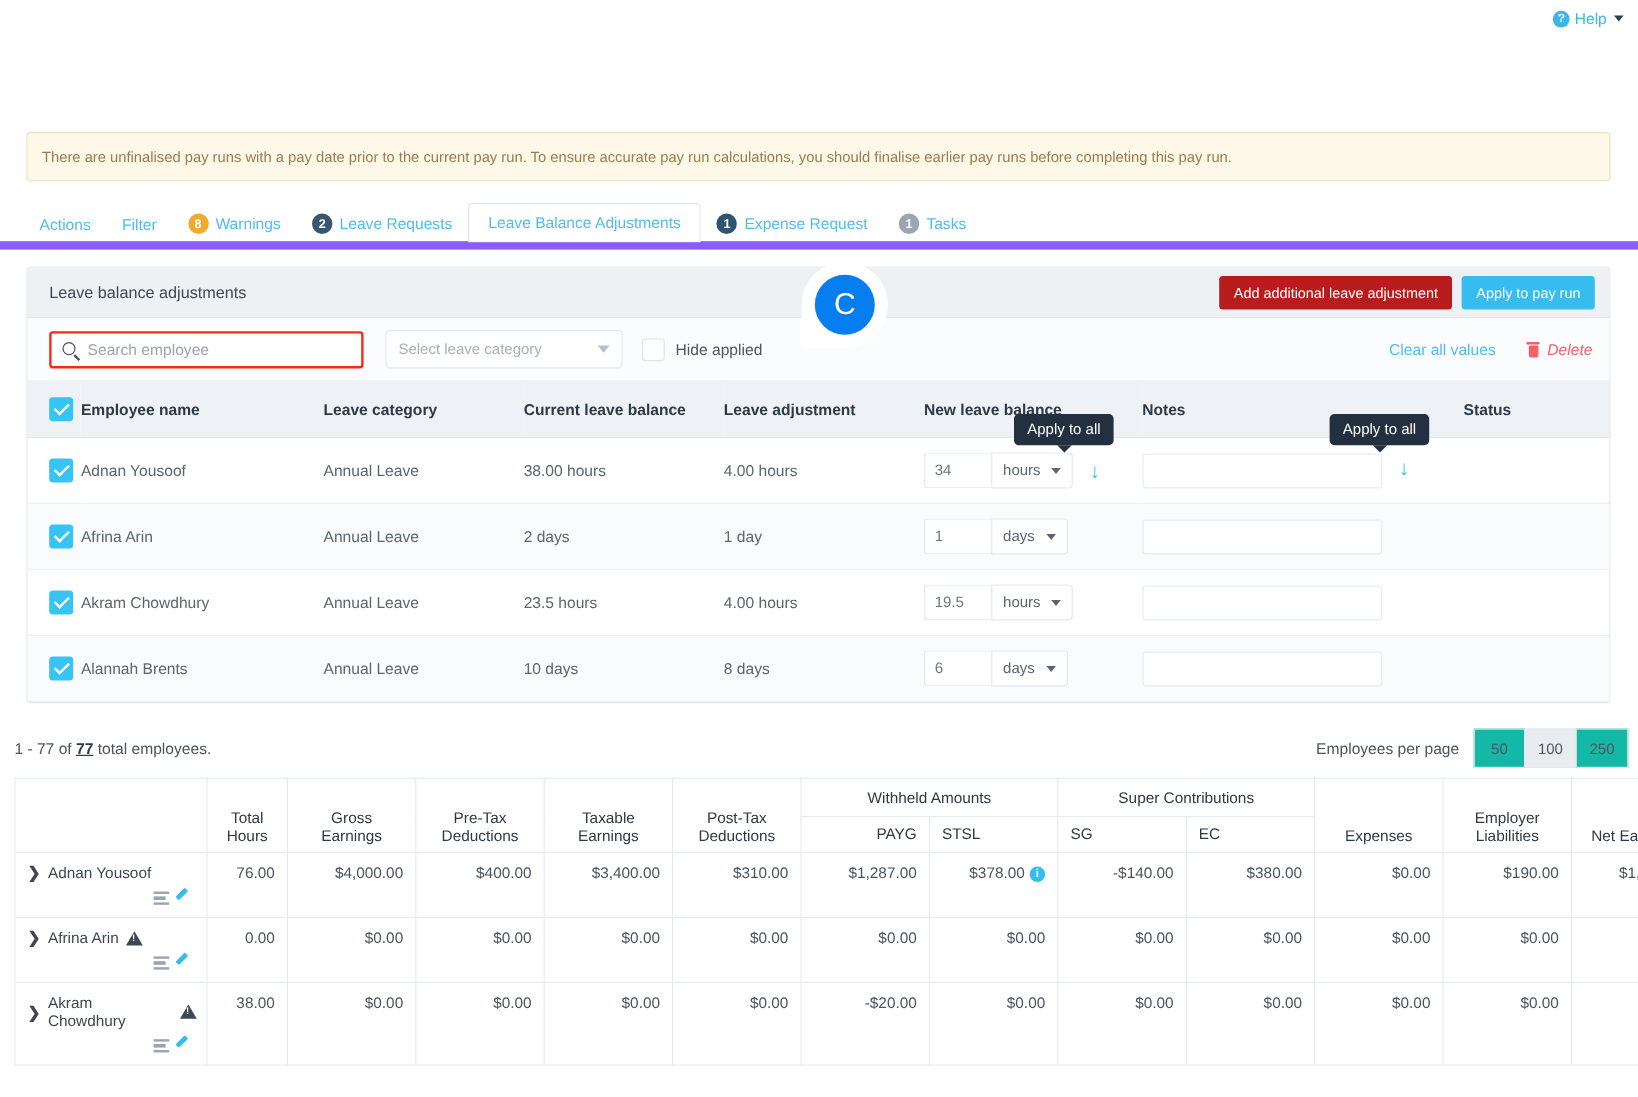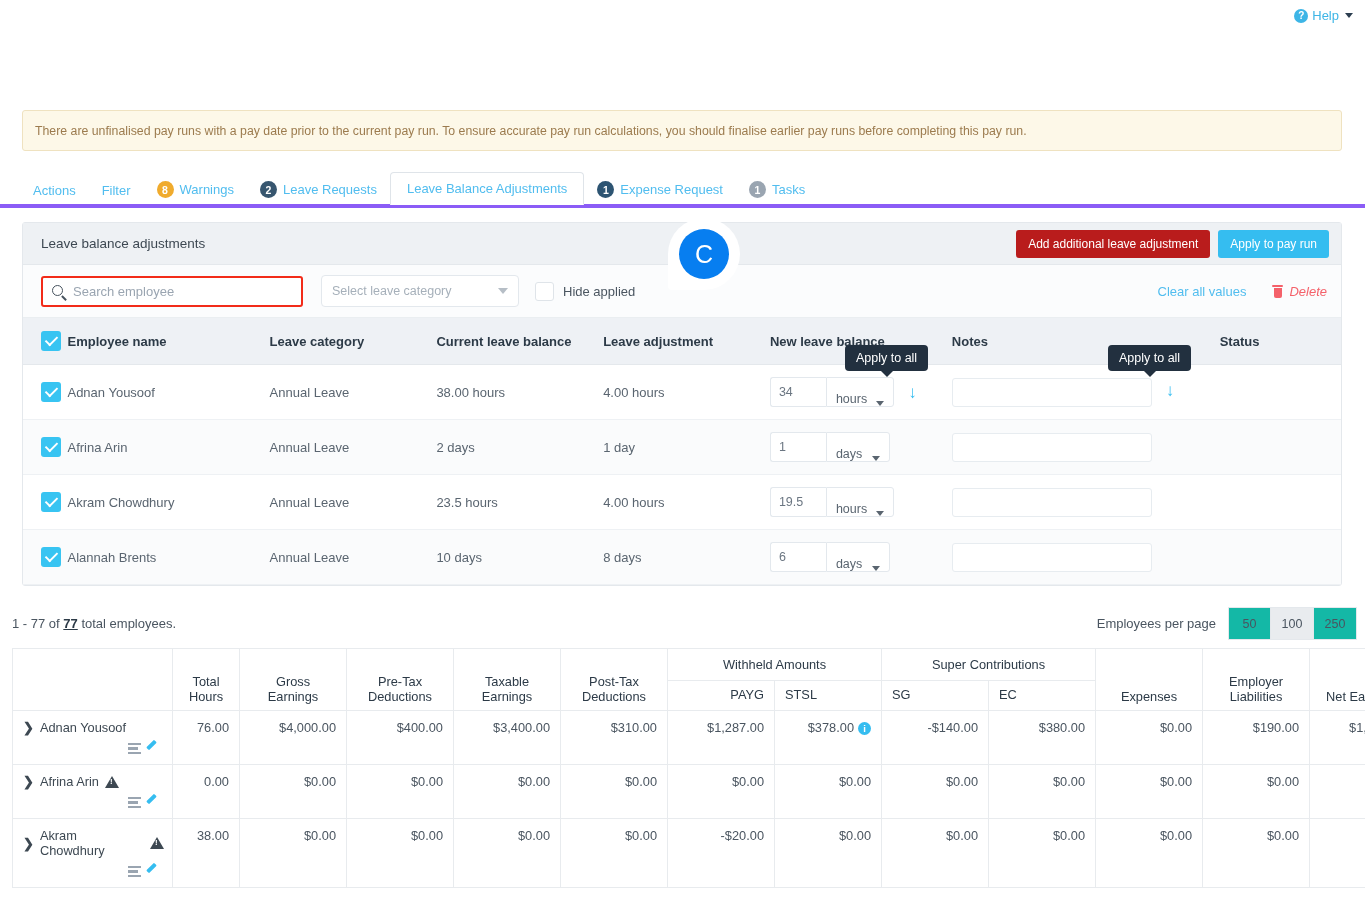--- a/index.html
+++ b/index.html
@@ -52,21 +52,21 @@
   .alert {
     position: absolute; left: 22px; top: 110px; width: 1320px; height: 41px;
     background: #fdf8e8; border: 1px solid #efe2c0; border-radius: 3px;
     display: flex; align-items: center; padding: 16px 12px;
     font-size: 12.3px; color: #9c7b4e;
   }
 
   
   .tabs {
     position: absolute; left: 0px; top: 172px; width: 1365px; height: 36px;
-    display: flex; align-items: flex-end; border-bottom: 4px solid #8b5cf6;
+    display: flex; align-items: flex-end; border-bottom: 7px solid #8b5cf6;
     padding-left: 20px;
   }
   .tab {
     display: flex; align-items: center; gap: 6px;
     padding: 7px 13px; font-size: 13px; color: #51bdef; cursor: pointer;
     white-space: nowrap; position: relative; top: 1px;
   }
   .tab.active {
     background: #fff; border: 1px solid #dfe4e9; border-bottom: 1px solid #fff;
     border-radius: 4px 4px 0 0; padding: 8px 16px;
@@ -183,21 +183,21 @@
   }
 
   .num-group { display: flex; align-items: center; }
   .num-input {
     width: 56px; height: 30px; border: 1px solid #e3e8ed; border-right: none;
     border-radius: 3px 0 0 3px; font-size: 12.5px; color: #6b7682;
     padding: 0 8px; outline: none; font-family: inherit; background: #fff;
   }
   .unit-sel {
     height: 30px; border: 1px solid #e3e8ed; border-radius: 0 3px 3px 0;
-    background: #fff; display: flex; align-items: flex-end; gap: 9px;
+    background: #fff; display: flex; align-items: center; gap: 9px;
     padding: 0 9px; font-size: 12.5px; color: #5a6570; cursor: pointer;
     min-width: 64px;
   }
   .unit-sel .sel-caret {
     width: 0; height: 0; margin-left: auto;
     border-left: 4.5px solid transparent; border-right: 4.5px solid transparent;
     border-top: 5.5px solid #5a6570;
   }
   .apply-arrow {
     margin-left: 14px; color: #35bdf0; font-size: 17px; cursor: pointer;

